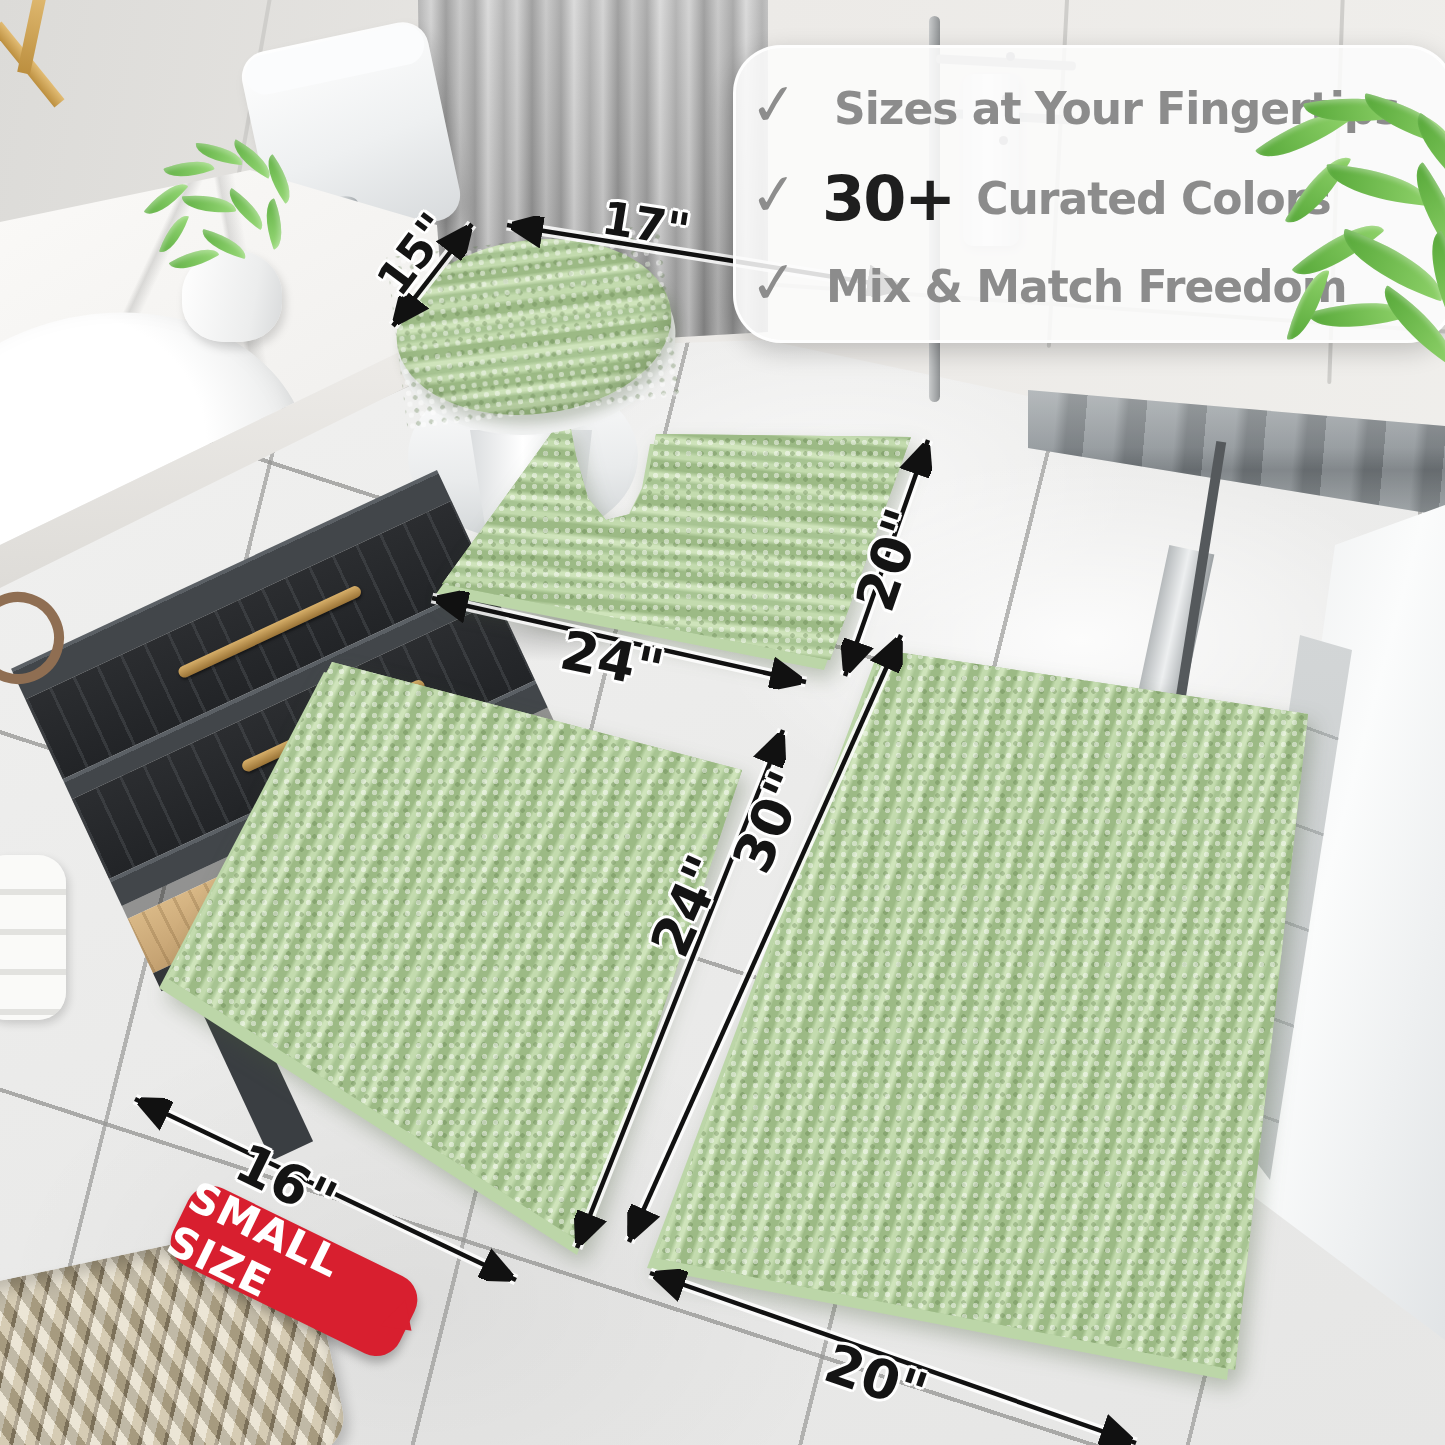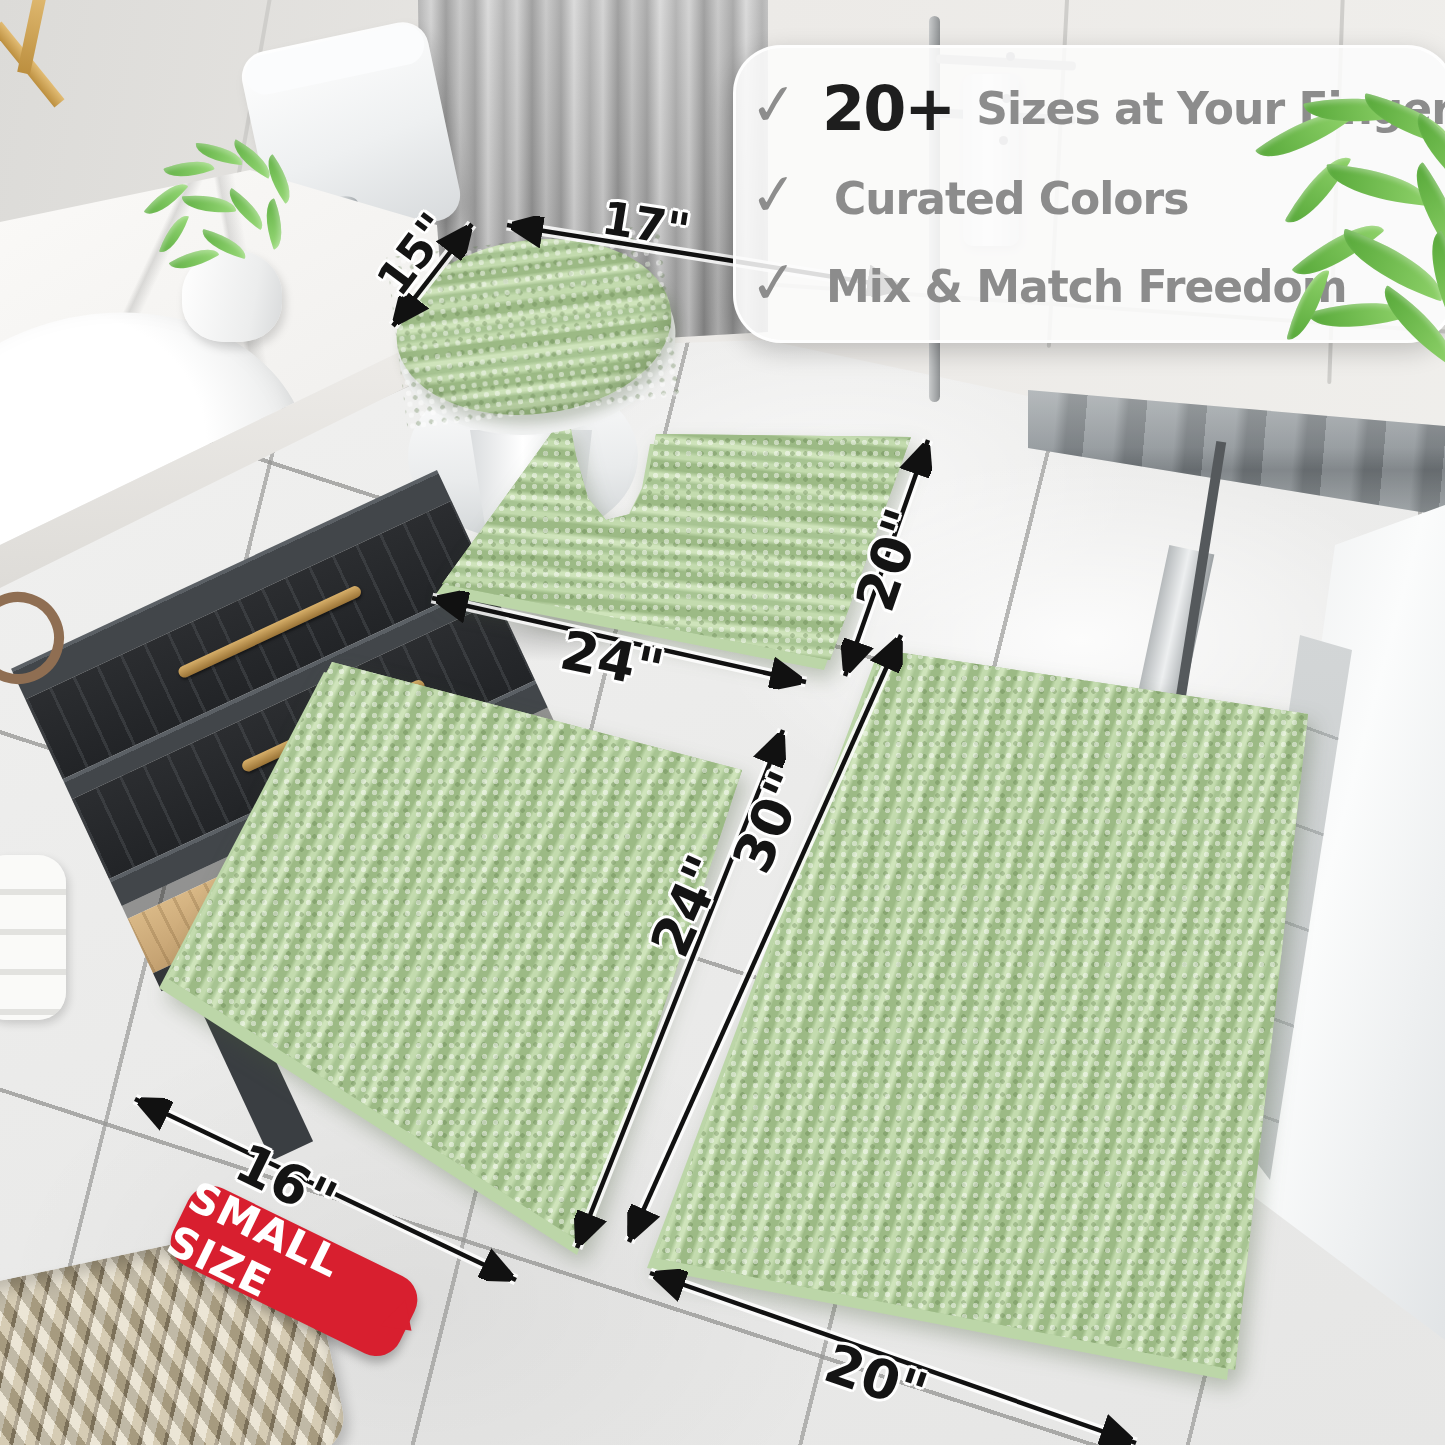--- a/index.html
+++ b/index.html
@@ -318,25 +318,25 @@
   <div class="dim" style="left:612px;top:660px;transform:translate(-50%,-50%) rotate(12deg);z-index:41;"><span>24"</span></div>
   <div class="dim" style="left:890px;top:560px;transform:translate(-50%,-50%) rotate(-71deg);z-index:41;"><span>20"</span></div>
   <div class="dim" style="left:770px;top:822px;transform:translate(-50%,-50%) rotate(-66deg);z-index:41;"><span>30"</span></div>
   <div class="dim" style="left:688px;top:906px;transform:translate(-50%,-50%) rotate(-66deg);z-index:41;"><span>24"</span></div>
   <div class="dim" style="left:286px;top:1182px;transform:translate(-50%,-50%) rotate(26deg);z-index:41;"><span>16"</span></div>
   <div class="dim" style="left:876px;top:1378px;transform:translate(-50%,-50%) rotate(19deg);z-index:41;"><span>20"</span></div>
 
   <div class="abs callout" style="z-index:50;">
     <div class="crow" style="top:24px;">
       <span class="check">✓</span>
-      <span class="num">20+</span>
       <span class="clabel">Sizes at Your Fingertips</span>
     </div>
     <div class="crow" style="top:114px;">
       <span class="check">✓</span>
+      <span class="num">30+</span>
       <span class="clabel">Curated Colors</span>
     </div>
     <div class="crow" style="top:202px;">
       <span class="check">✓</span>
       <span class="clabel" style="margin-left:14px;">Mix &amp; Match Freedom</span>
     </div>
   </div>
 
   <div id="plant-tr" class="abs" style="z-index:55;">
       <div class="leaf" style="left: 1255px; top: 120px; transform: rotate(-35deg) scale(1);"></div>

